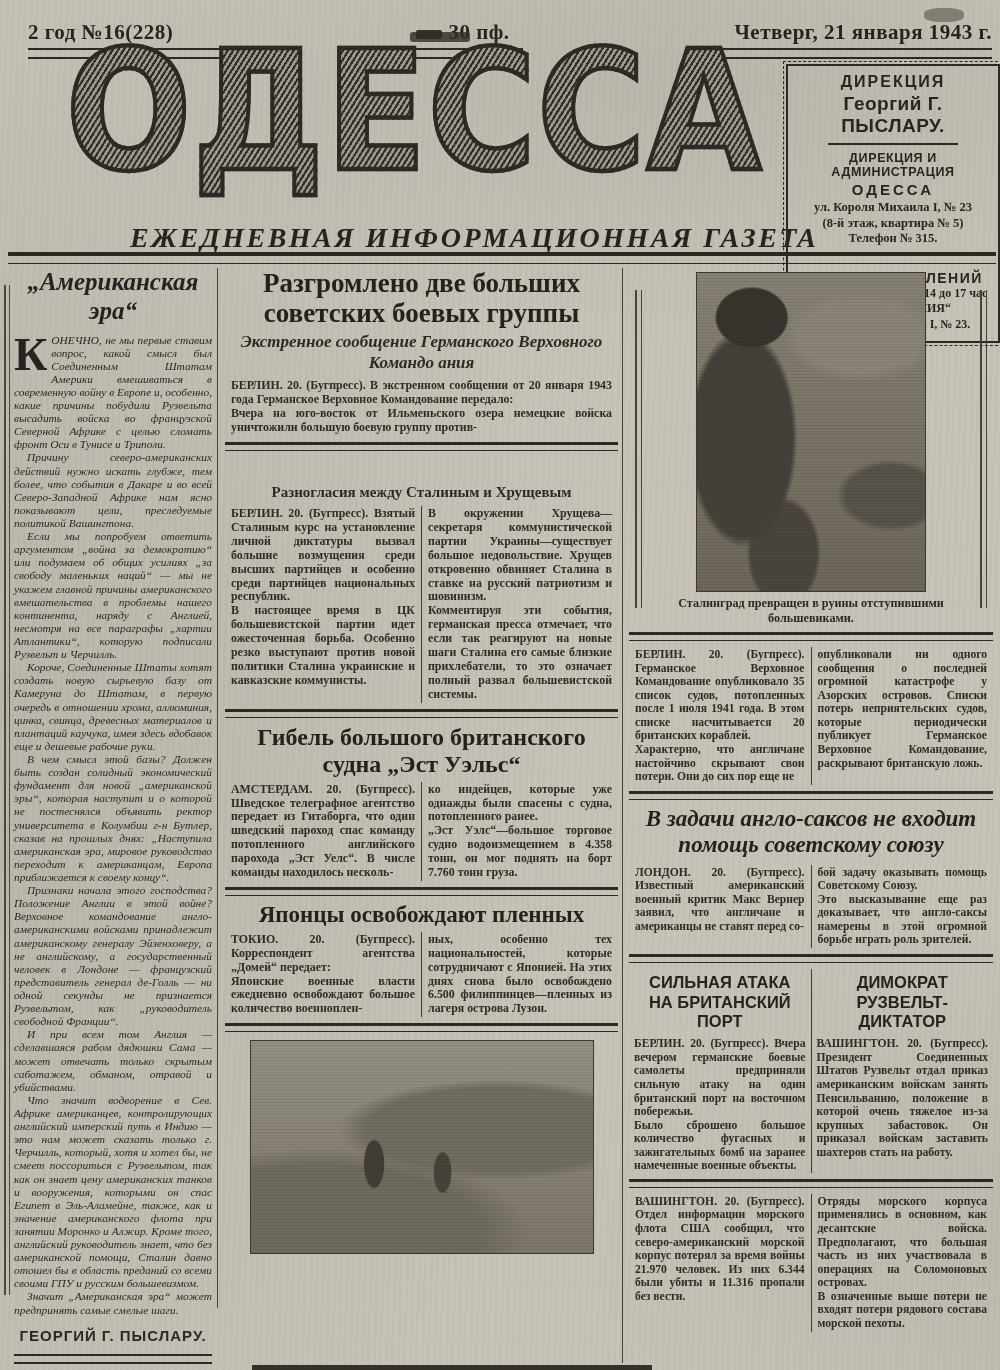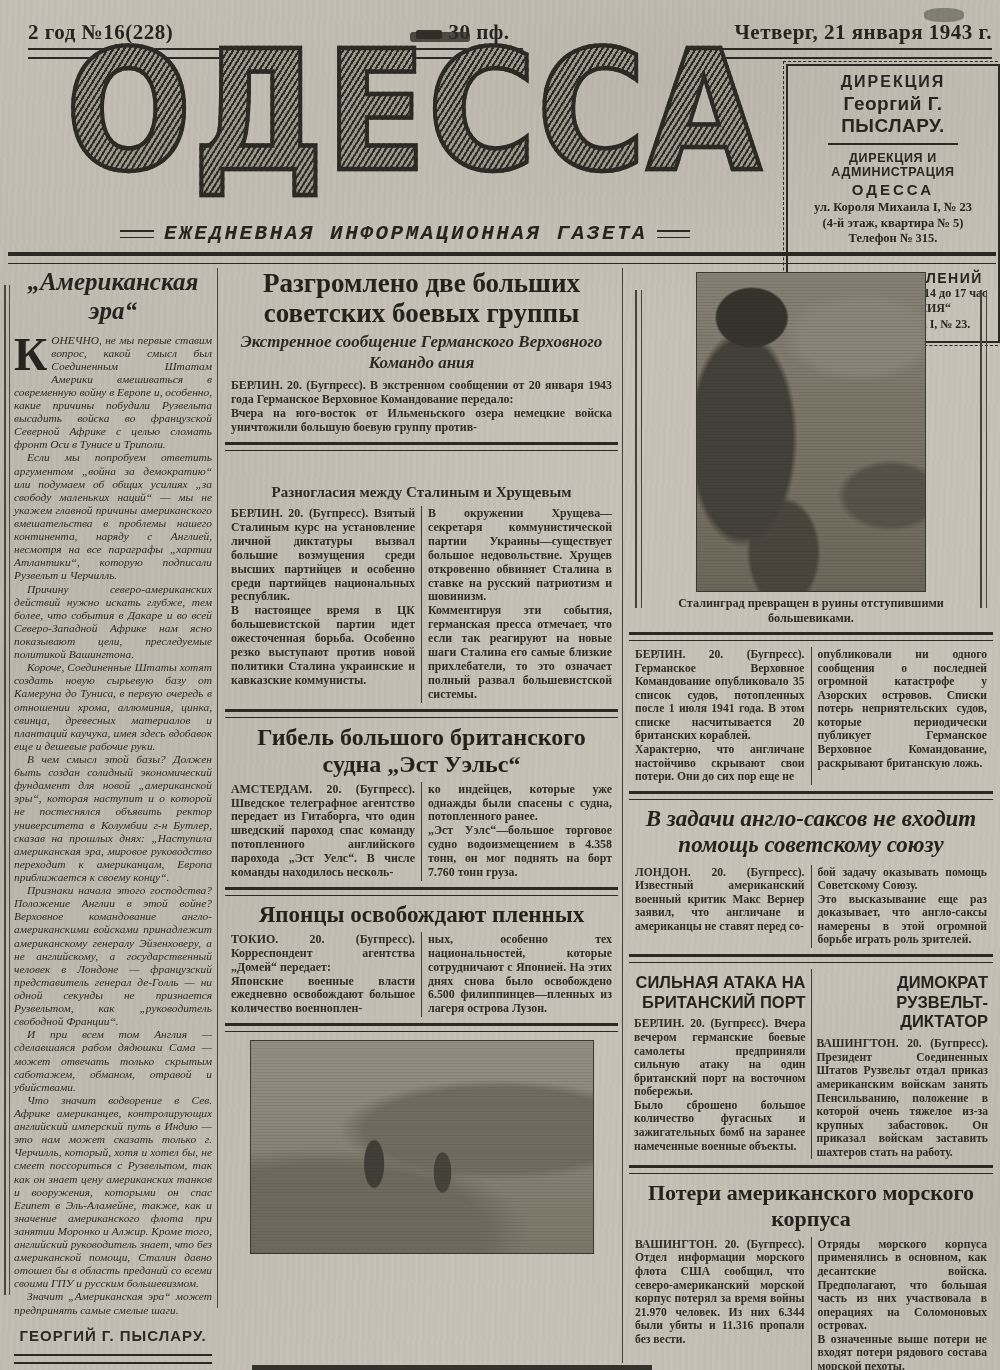--- a/index.html
+++ b/index.html
@@ -24,21 +24,21 @@
   .hd-date .u2{width:300px;margin-left:auto;}
   .price-mark{display:inline-block;width:26px;height:9px;background:#33312b;border-radius:2px;margin-right:6px;vertical-align:middle;}
   
   .masthead-title{position:absolute;top:26px;left:44px;width:740px;font-family:"DejaVu Sans",sans-serif;
     font-weight:bold;font-size:148px;line-height:1.05;letter-spacing:1px;text-align:center;
     transform:scaleY(1.12);transform-origin:top center;
     background:repeating-linear-gradient(125deg,#2e2c26 0 2px,#9d988c 2px 4.5px);
     -webkit-background-clip:text;background-clip:text;color:transparent;
     -webkit-text-stroke:4px #2c2a24;}
   .tagline-row{position:absolute;top:222px;left:120px;width:570px;display:flex;align-items:center;gap:10px;}
-  .tagline{font-family:Liberation Mono, monospace;font-weight:bold;font-style:italic;font-size:21px;
+  .tagline{font-family:Liberation Serif, serif;font-weight:bold;font-style:italic;font-size:28px;
     letter-spacing:2.5px;color:#26241f;white-space:nowrap;}
   .tag-rule{height:5px;border-top:2px solid #2b2924;border-bottom:1px solid #2b2924;}
   .tag-rule.l{width:34px;} .tag-rule.r{flex:1;}
   .masthead-rule{position:absolute;top:252px;left:8px;right:4px;height:7px;
     border-top:4px solid #2a2822;border-bottom:1px solid #2a2822;}
   
   .director-box{position:absolute;top:64px;left:786px;width:202px;padding:7px 4px 8px;
     border:2px solid #2b2923;outline:1px dashed #2b2923;outline-offset:2px;text-align:center;color:#282620;}
   .db-heading{font-family:"Liberation Sans",sans-serif;font-weight:bold;font-size:16px;letter-spacing:2px;}
   .db-name{font-family:"Liberation Sans",sans-serif;font-weight:bold;font-size:19px;letter-spacing:.5px;margin-top:2px;}
@@ -97,21 +97,21 @@
   .col-right{position:absolute;left:629px;top:266px;width:364px;}
   .photo-frame{position:relative;}
   .photo-frame::before,.photo-frame::after{content:"";position:absolute;top:18px;bottom:18px;width:4px;
     border-left:2px solid #45423a;border-right:1px solid #45423a;}
   .photo-frame::before{left:6px;} .photo-frame::after{right:6px;}
   .r-title{font-weight:bold;font-size:25px;line-height:1.15;text-align:center;margin:4px 2px 6px;color:#24221d;}
   .r-title.it{font-style:italic;font-size:23px;}
   .duo{display:flex;}
   .duo-col{flex:1;padding:0 5px;}
   .duo-col+.duo-col{border-left:1.5px solid #3c3a32;}
-  .duo-title{font-family:"Liberation Sans",sans-serif;font-weight:bold;font-size:16.5px;line-height:1.2;text-align:right;margin:4px 0 5px;color:#26241f;}
+  .duo-title{font-family:"Liberation Sans",sans-serif;font-weight:bold;font-size:16.5px;line-height:1.2;text-align:center;margin:4px 8px 5px;color:#26241f;}
   .duo-body{font-weight:bold;font-size:11.6px;line-height:1.17;text-align:justify;white-space:pre-line;color:#2e2c25;}
   .r-body .bcol{font-size:11.6px;}
   
   .smudge{position:absolute;background:#4d4a42;opacity:.55;border-radius:40%;}
   .sm1{right:36px;top:8px;width:40px;height:14px;}
   .sm2{left:410px;top:32px;width:60px;height:10px;opacity:.8;background:#2f2d27;border-radius:3px;}
   .bottom-band{position:absolute;left:252px;bottom:0;width:400px;height:5px;background:#34322c;}
 </style>
 </head>
 <body>
@@ -141,38 +141,38 @@
   </div>
   <div class="masthead-rule"></div>
 
   <aside class="director-box">
     <div class="db-heading">ДИРЕКЦИЯ</div>
     <div class="db-name">Георгий Г. ПЫСЛАРУ.</div>
     <div class="db-rule"></div>
     <div class="db-admin">ДИРЕКЦИЯ И АДМИНИСТРАЦИЯ</div>
     <div class="db-city">ОДЕССА</div>
     <div class="db-line">ул. Короля Михаила I, № 23</div>
-    <div class="db-line">(4-й этаж, квартира № 5)</div>
+    <div class="db-line">(8-й этаж, квартира № 5)</div>
     <div class="db-line">Телефон № 315.</div>
     <div class="db-ads">ПРИЕМ ОБЪЯВЛЕНИЙ</div>
     <div class="db-small">ежедневно с 8 до 13 и с 14 до 17 час</div>
     <div class="db-small">в магазине „ДАЧИЯ“</div>
     <div class="db-small">ул. Короля Михаила I, № 23.</div>
   </aside>
 
   <div class="vline v-left-edge"></div>
   <div class="vline v-mid1"></div>
   <div class="vline v-mid2"></div>
 
   <section class="col-left">
     <h2 class="la-title">„Американская эра“</h2>
     <p class="first"><span class="dropcap">К</span><span>ОНЕЧНО, не мы первые ставим вопрос, какой смысл был Соединенным Штатам Америки вмешиваться в современную войну в Европе и, особенно, какие причины побудили Рузвельта высадить войска во французской Северной Африке с целью сломать фронт Оси в Тунисе и Триполи.</span></p>
+    <p>Причину северо-американских действий нужно искать глубже, тем более, что события в Дакаре и во всей Северо-Западной Африке нам ясно показывают цели, преследуемые политикой Вашингтона.</p>
     <p>Если мы попробуем ответить аргументом „война за демократию“ или подумаем об общих усилиях „за свободу маленьких наций“ — мы не укажем главной причины американского вмешательства в проблемы нашего континента, наряду с Англией, несмотря на все параграфы „хартии Атлантики“, которую подписали Рузвельт и Черчилль.</p>
-    <p>Причину северо-американских действий нужно искать глубже, тем более, что события в Дакаре и во всей Северо-Западной Африке нам ясно показывают цели, преследуемые политикой Вашингтона.</p>
-    <p>Короче, Соединенные Штаты хотят создать новую сырьевую базу от Камеруна до Туниса, в первую очередь в отношении хрома, аллюминия, цинка, свинца, древесных материалов и плантаций каучука, имея здесь вдобавок еще и дешевые рабочие руки.</p>
+    <p>Короче, Соединенные Штаты хотят создать новую сырьевую базу от Камеруна до Штатам, в первую очередь в отношении хрома, аллюминия, цинка, свинца, древесных материалов и плантаций каучука, имея здесь вдобавок еще и дешевые рабочие руки.</p>
     <p>В чем смысл этой базы? Должен быть создан солидный экономический фундамент для новой „американской эры“, которая наступит и о которой не постеснялся объявить ректор университета в Колумбии г-н Бутлер, сказав на прошлых днях: „Наступила американская эра, мировое руководство переходит к американцам, Европа приближается к своему концу“.</p>
     <p>Признаки начала этого господства? Положение Англии в этой войне? Верховное командование англо-американскими войсками принадлежит американскому генералу Эйзенховеру, а не английскому, а государственный человек в Лондоне — французский представитель генерал де-Голль — ни одной секунды не признается Рузвельтом, как „руководитель свободной Франции“.</p>
     <p>И при всем том Англия — сделавшаяся рабом дядюшки Сама — может отвечать только скрытым саботажем, обманом, отравой и убийствами.</p>
     <p>Что значит водворение в Сев. Африке американцев, контролирующих английский имперский путь в Индию — это нам может сказать только г. Черчилль, который, хотя и хотел бы, не смеет поссориться с Рузвельтом, так как он знает цену американских танков и вооружения, которыми он спас Египет в Эль-Аламейне, также, как и значение американского флота при занятии Моронко и Алжир. Кроме того, английский руководитель знает, что без американской помощи, Сталин давно отошел бы в область преданий со всеми своими ГПУ и русским большевизмом.</p>
     <p>Значит „Американская эра“ может предпринять самые смелые шаги.</p>
     <div class="la-sign">ГЕОРГИЙ Г. ПЫСЛАРУ.</div>
     <div class="la-end"></div>
   </section>
 
   <section class="col-mid">
@@ -248,21 +248,20 @@
         <div class="duo-body">БЕРЛИН. 20. (Бугпресс). Вчера вечером германские боевые самолеты предприняли сильную атаку на один британский порт на восточном побережьи.
 Было сброшено большое количество фугасных и зажигательных бомб на заранее намеченные военные объекты.</div>
       </article>
       <article class="duo-col">
         <h2 class="duo-title">ДИМОКРАТ РУЗВЕЛЬТ-ДИКТАТОР</h2>
         <div class="duo-body">ВАШИНГТОН. 20. (Бугпресс). Президент Соединенных Штатов Рузвельт отдал приказ американским войскам занять Пенсильванию, положение в которой очень тяжелое из-за крупных забастовок. Он приказал войскам заставить шахтеров стать на работу.</div>
       </article>
     </div>
     <div class="art-rule"></div>
     <article>
-      <h1 class="r-title" style="font-size:22px">Потери американского морского корпуса</h1>
       <div class="body2 r-body">
         <div class="bcol">ВАШИНГТОН. 20. (Бугпресс). Отдел информации морского флота США сообщил, что северо-американский морской корпус потерял за время войны 21.970 человек. Из них 6.344 были убиты и 11.316 пропали без вести.</div>
         <div class="bcol">Отряды морского корпуса применялись в основном, как десантские войска. Предполагают, что большая часть из них участвовала в операциях на Соломоновых островах.
 В означенные выше потери не входят потери рядового состава морской пехоты.</div>
       </div>
     </article>
   </section>
 
   <div class="smudge sm1"></div>
   <div class="smudge sm2"></div>

